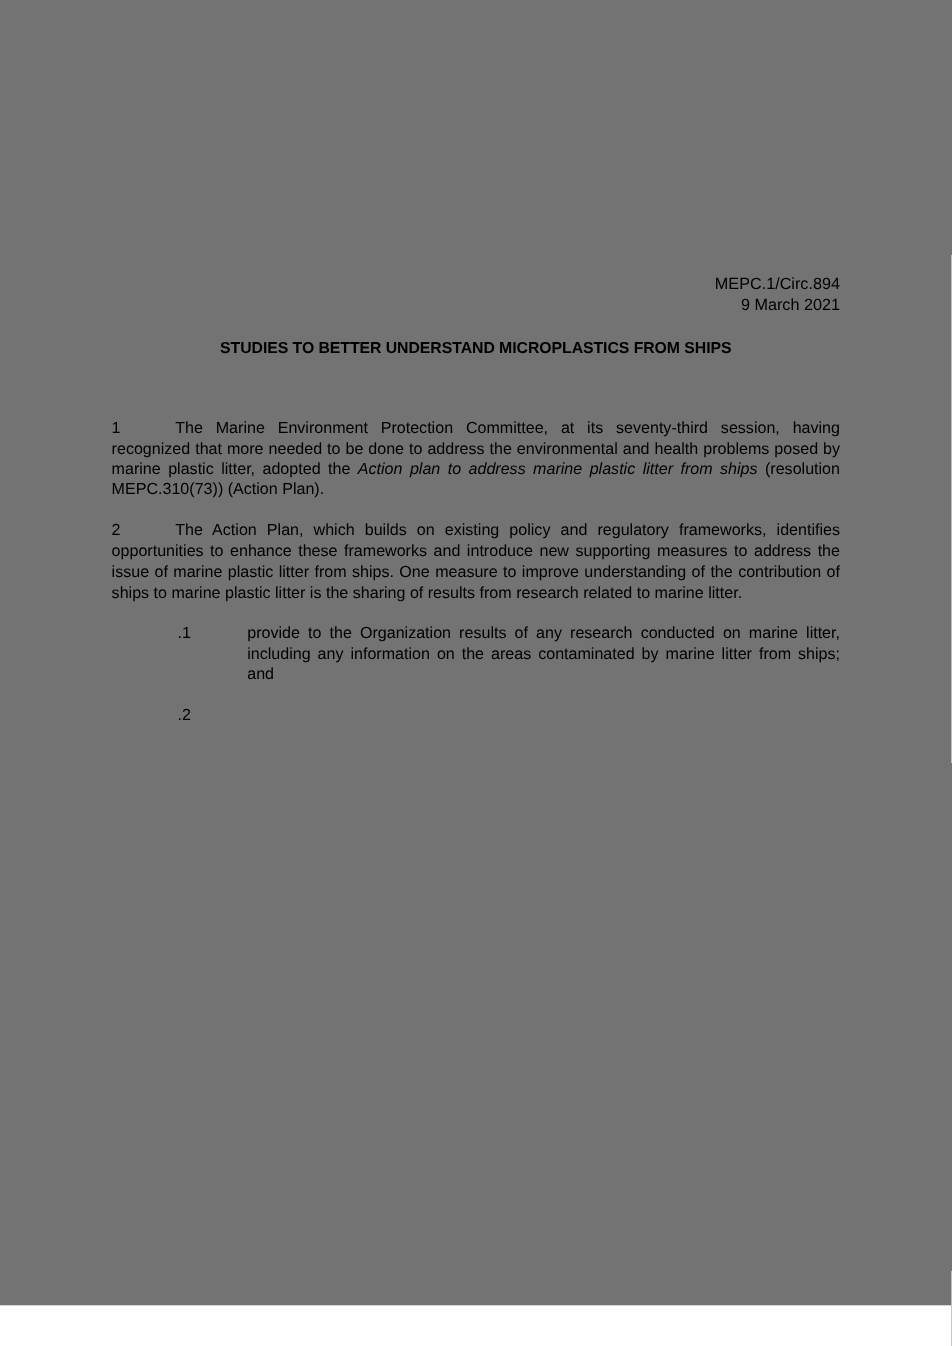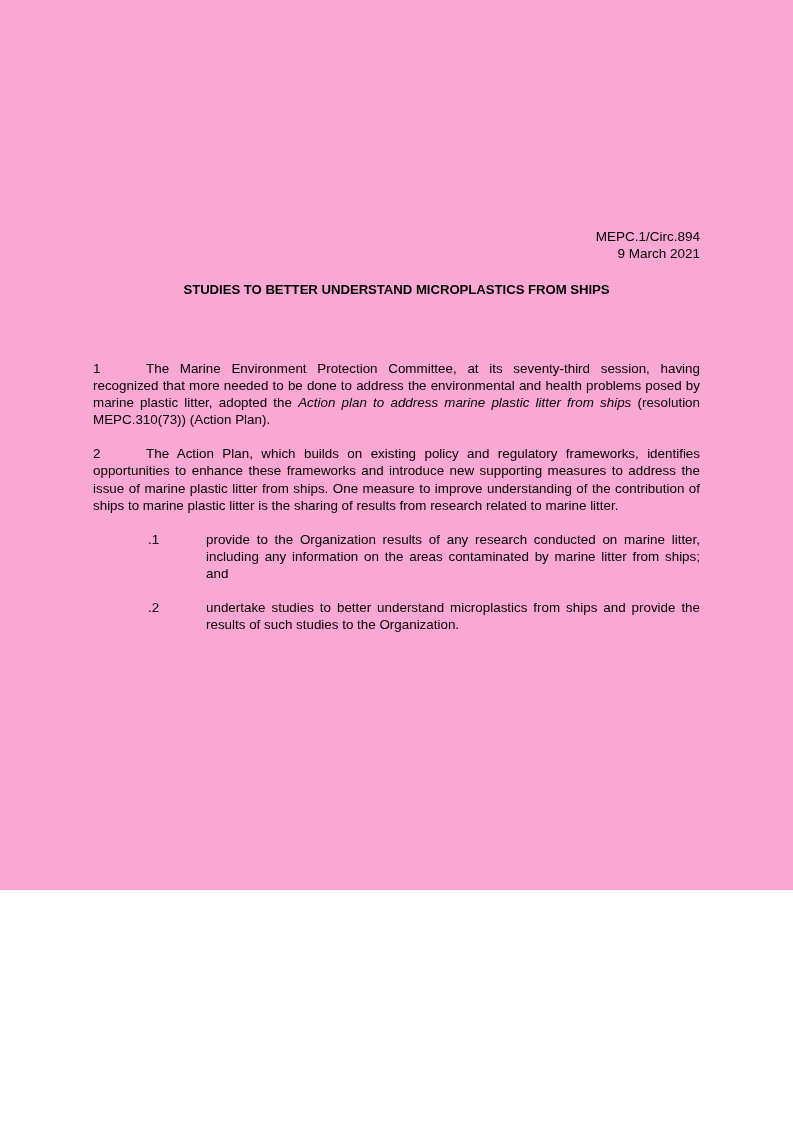--- a/index.html
+++ b/index.html
@@ -7,22 +7,22 @@
     padding: 0;
     background: #ffffff;
   }
   body {
     font-family: "Liberation Sans", sans-serif;
     color: #000000;
   }
   .page {
     position: relative;
     width: 793px;
-    height: 890px;
-    background: #f9a8d4;
+    height: 1088px;
+    background: #737373;
     overflow: hidden;
     box-sizing: border-box;
   }
   .content {
     position: absolute;
     left: 93px;
     top: 0;
     width: 607px;
   }
 
@@ -53,21 +53,21 @@
     letter-spacing: -0.05px;
   }
   .doc-title div {
     white-space: nowrap;
   }
 
   
   .body-block {
     position: absolute;
     left: 0;
-    top: 360px;
+    top: 348px;
     width: 607px;
   }
   p.para {
     margin: 0 0 17px 0;
     font-size: 13.4px;
     line-height: 17.1px;
     text-align: justify;
     text-justify: inter-word;
   }
   p.para:last-child {
@@ -122,18 +122,18 @@
 
     <div class="body-block">
 
       <p class="para"><span class="num">1</span><span>The Marine Environment Protection Committee, at its seventy-third session, having recognized that more needed to be done to address the environmental and health problems posed by marine plastic litter, adopted the </span><span class="it">Action plan to address marine plastic litter from ships</span><span> (resolution MEPC.310(73)) (Action Plan).</span></p>
 
       <p class="para"><span class="num">2</span><span>The Action Plan, which builds on existing policy and regulatory frameworks, identifies opportunities to enhance these frameworks and introduce new supporting measures to address the issue of marine plastic litter from ships. One measure to improve understanding of the contribution of ships to marine plastic litter is the sharing of results from research related to marine litter.</span></p>
 
 
       <div class="sublist">
         <p class="subitem"><span class="subnum">.1</span><span>provide to the Organization results of any research conducted on marine litter, including any information on the areas contaminated by marine litter from ships; and</span></p>
-        <p class="subitem"><span class="subnum">.2</span><span>undertake studies to better understand microplastics from ships and provide the results of such studies to the Organization.</span></p>
+        <p class="subitem"><span class="subnum">.2</span></p>
       </div>
 
     </div>
   </div>
 </div>
 
 </body></html>

